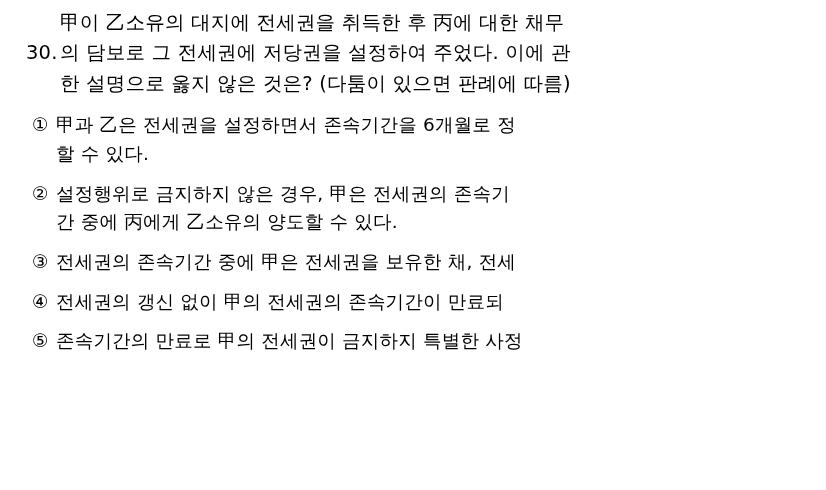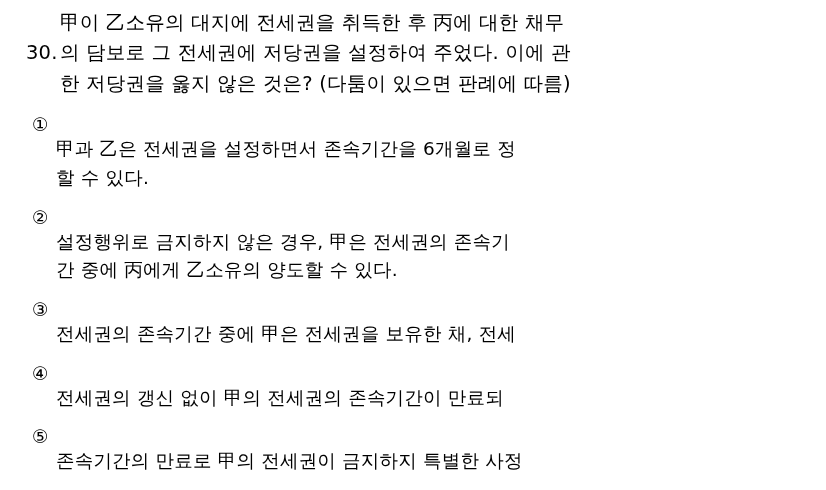--- a/index.html
+++ b/index.html
@@ -61,38 +61,37 @@
   .choice-marker {
     flex: 0 0 auto;
     width: 40px;
     padding-left: 16px;
     box-sizing: border-box;
     font-size: 18.5px;
   }
   .choice-text {
     flex: 1 1 auto;
     word-break: keep-all;
-    margin-top: 24px;
   }
   .choice-text .line {
     display: block;
     white-space: nowrap;
   }
 </style>
 </head>
 <body>
 
 <div class="page">
 
   <div class="question">
     <div class="q-number">30.</div>
     <div class="q-text">
       <span class="line">甲이 乙소유의 대지에 전세권을 취득한 후 丙에 대한 채무</span>
       <span class="line">의 담보로 그 전세권에 저당권을 설정하여 주었다. 이에 관</span>
-      <span class="line">한 저당권을 옳지 않은 것은? (다툼이 있으면 판례에 따름)</span>
+      <span class="line">한 설명으로 옳지 않은 것은? (다툼이 있으면 판례에 따름)</span>
     </div>
   </div>
 
   <div class="choices">
 
     <div class="choice">
       <div class="choice-marker">①</div>
       <div class="choice-text">
         <span class="line">甲과 乙은 전세권을 설정하면서 존속기간을 6개월로 정</span>
         <span class="line">할 수 있다.</span>

